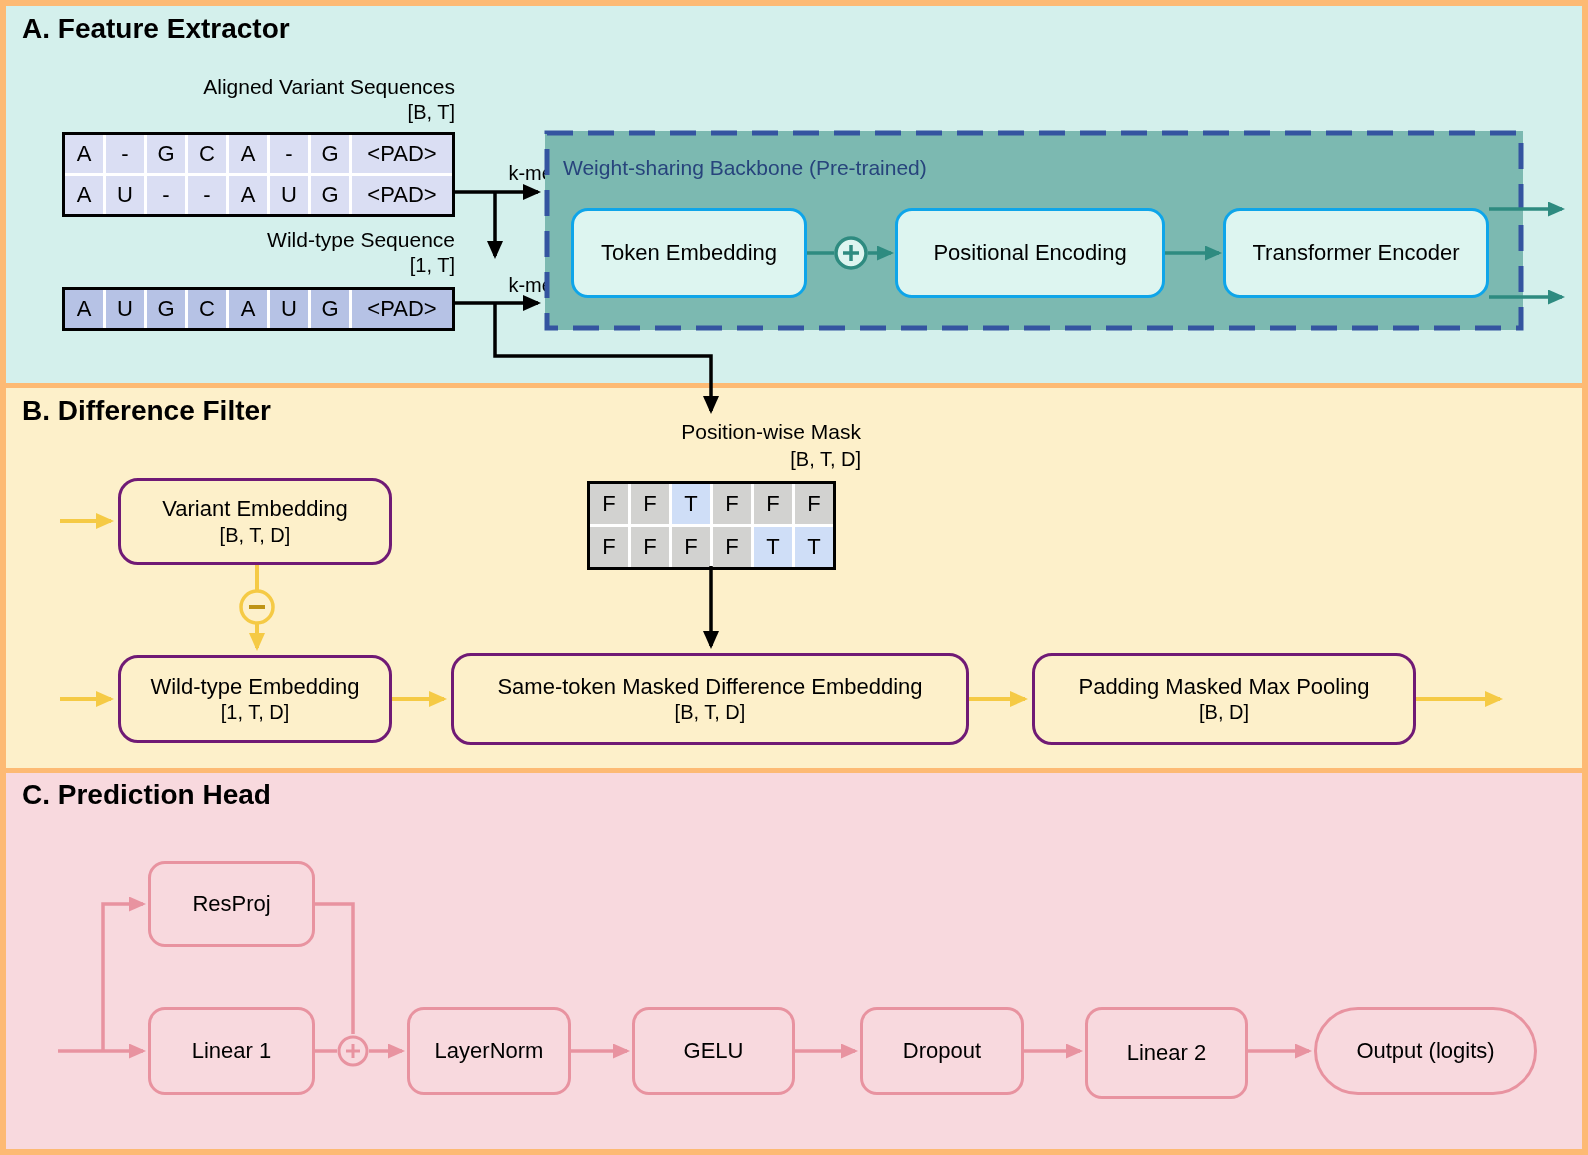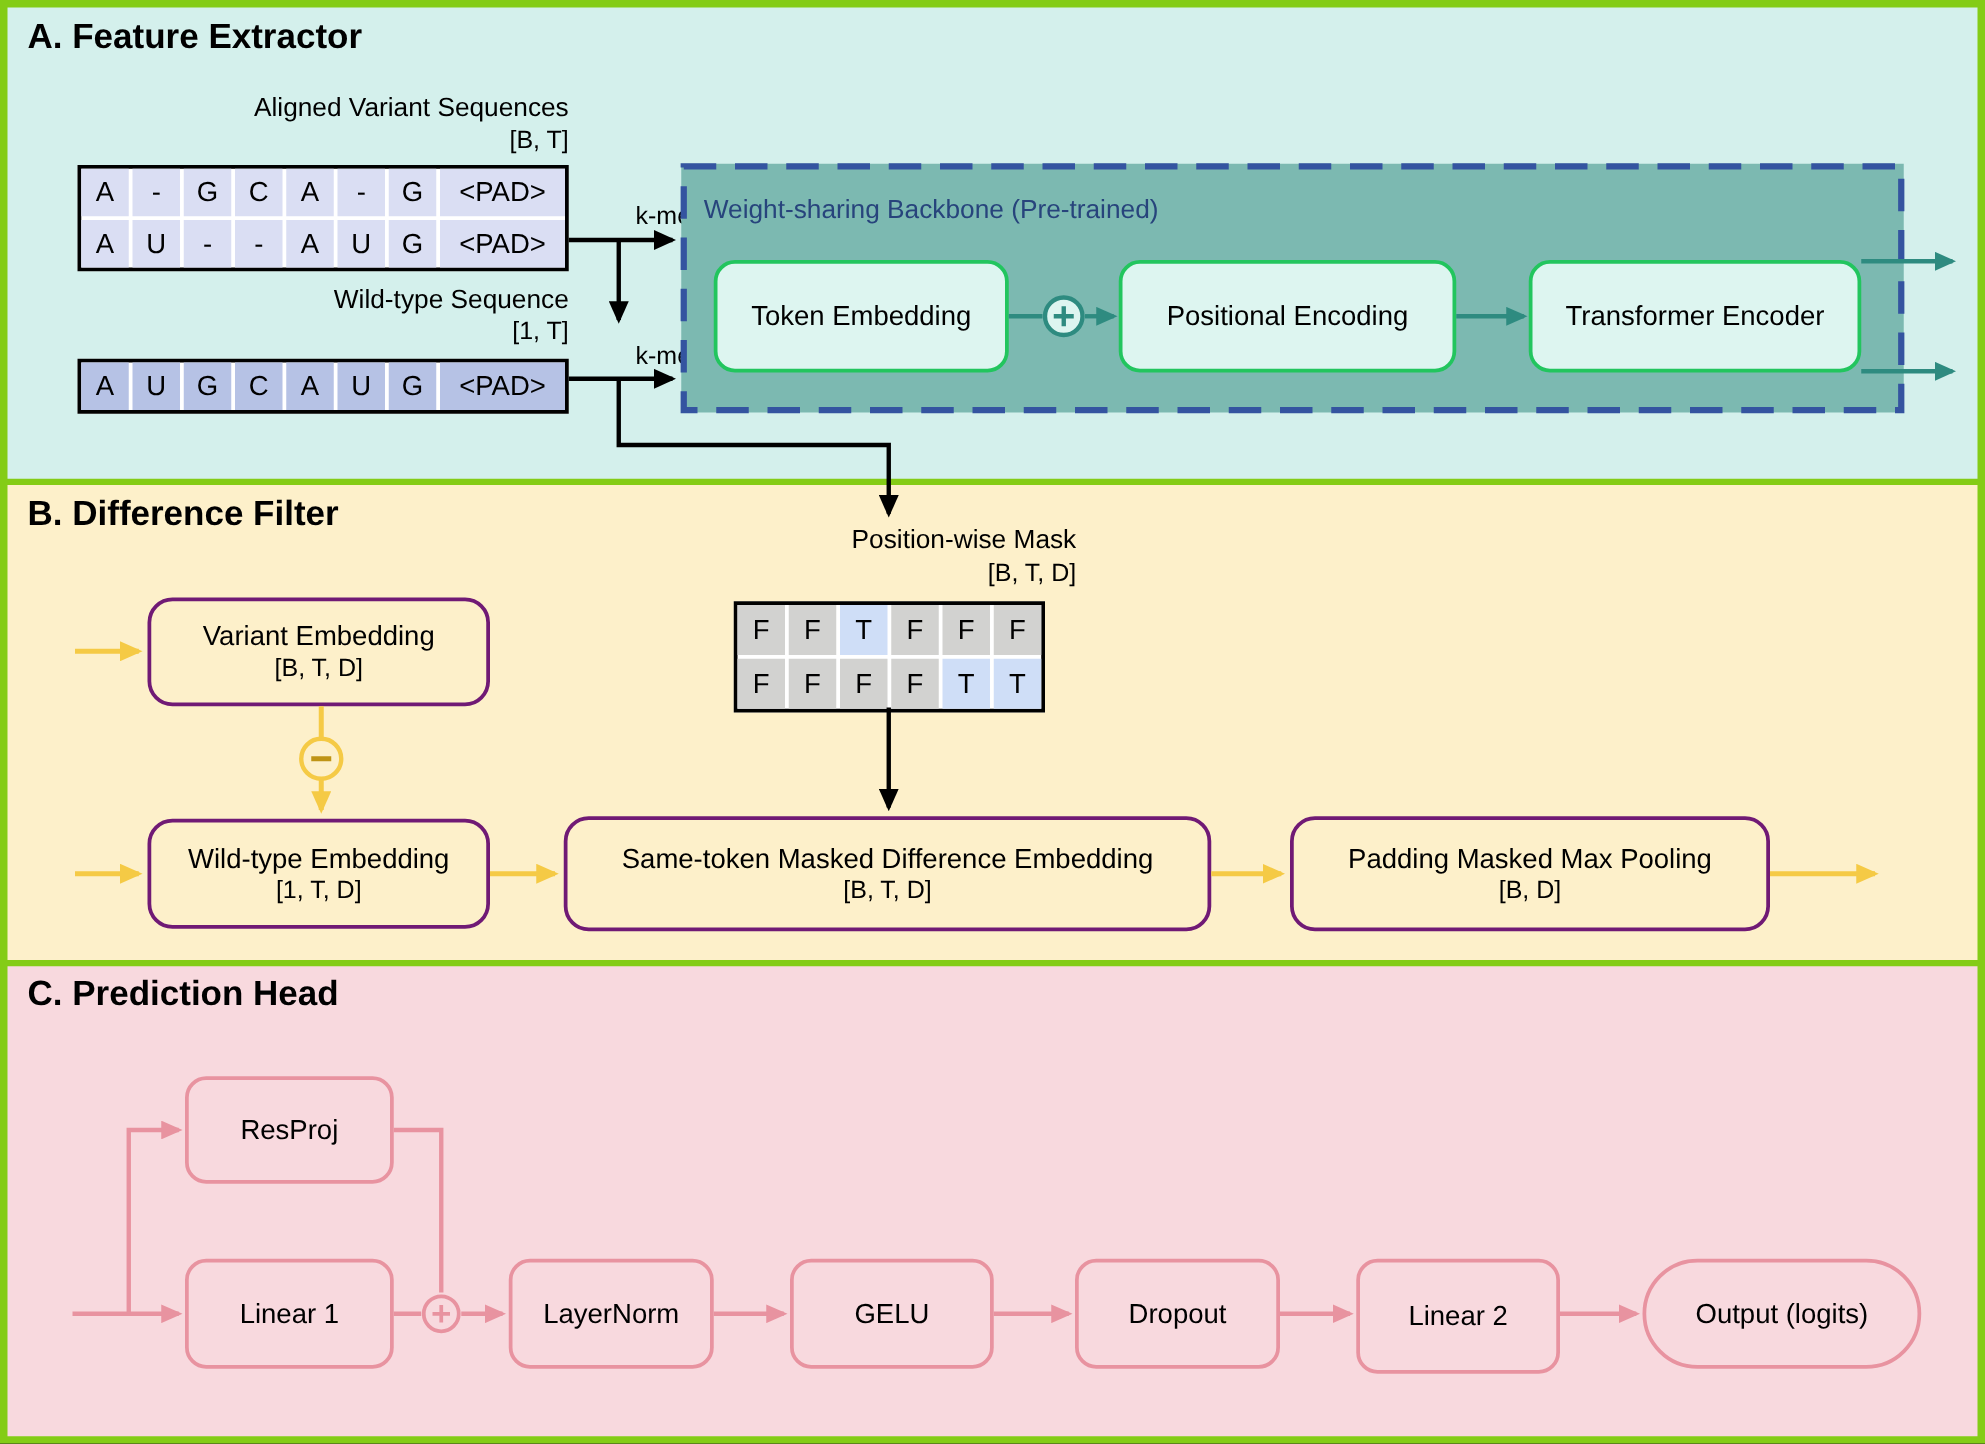--- a/index.html
+++ b/index.html
@@ -1,19 +1,19 @@
 <!DOCTYPE html>
 <html><head>
 <meta charset="utf-8">
 <style>
   html,body{margin:0;padding:0;background:#222;}
   #canvas{
     position:relative;
     width:1588px;height:1155px;
-    background:#84cc16;
+    background:#fdba74;
     font-family:"Liberation Sans",sans-serif;
     color:#000;
     overflow:hidden;
   }
   .section-bg{position:absolute;left:6px;width:1576px;}
   #sec-a{top:6px;height:377px;background:#d4f0ec;}
   #sec-b{top:388px;height:380px;background:#fdf0ca;}
   #sec-c{top:773px;height:376px;background:#f8d9de;}
   .sec-title{
     position:absolute;
@@ -55,21 +55,21 @@
     font-size:21px;color:#27447c;white-space:nowrap;
   }
   
   .node{
     position:absolute;box-sizing:border-box;
     display:flex;flex-direction:column;align-items:center;justify-content:center;
     text-align:center;border-radius:17px;
   }
   .node .l1{font-size:22px;line-height:1.25;white-space:nowrap;}
   .node .l2{font-size:20px;line-height:1.25;white-space:nowrap;}
-  .node-teal{background:#ddf5f0;border:3px solid #22c55e;}
+  .node-teal{background:#ddf5f0;border:3px solid #0ea5e9;}
   .node-gold{background:#fdf0ca;border:3px solid #701a75;border-radius:20px;}
   .node-rose{background:#f8d9de;border:3.5px solid #e893a0;}
   .pill{border-radius:44px;}
   
   #overlay{position:absolute;left:0;top:0;pointer-events:none;}
 </style>
 </head>
 <body>
 
 <div id="canvas">

